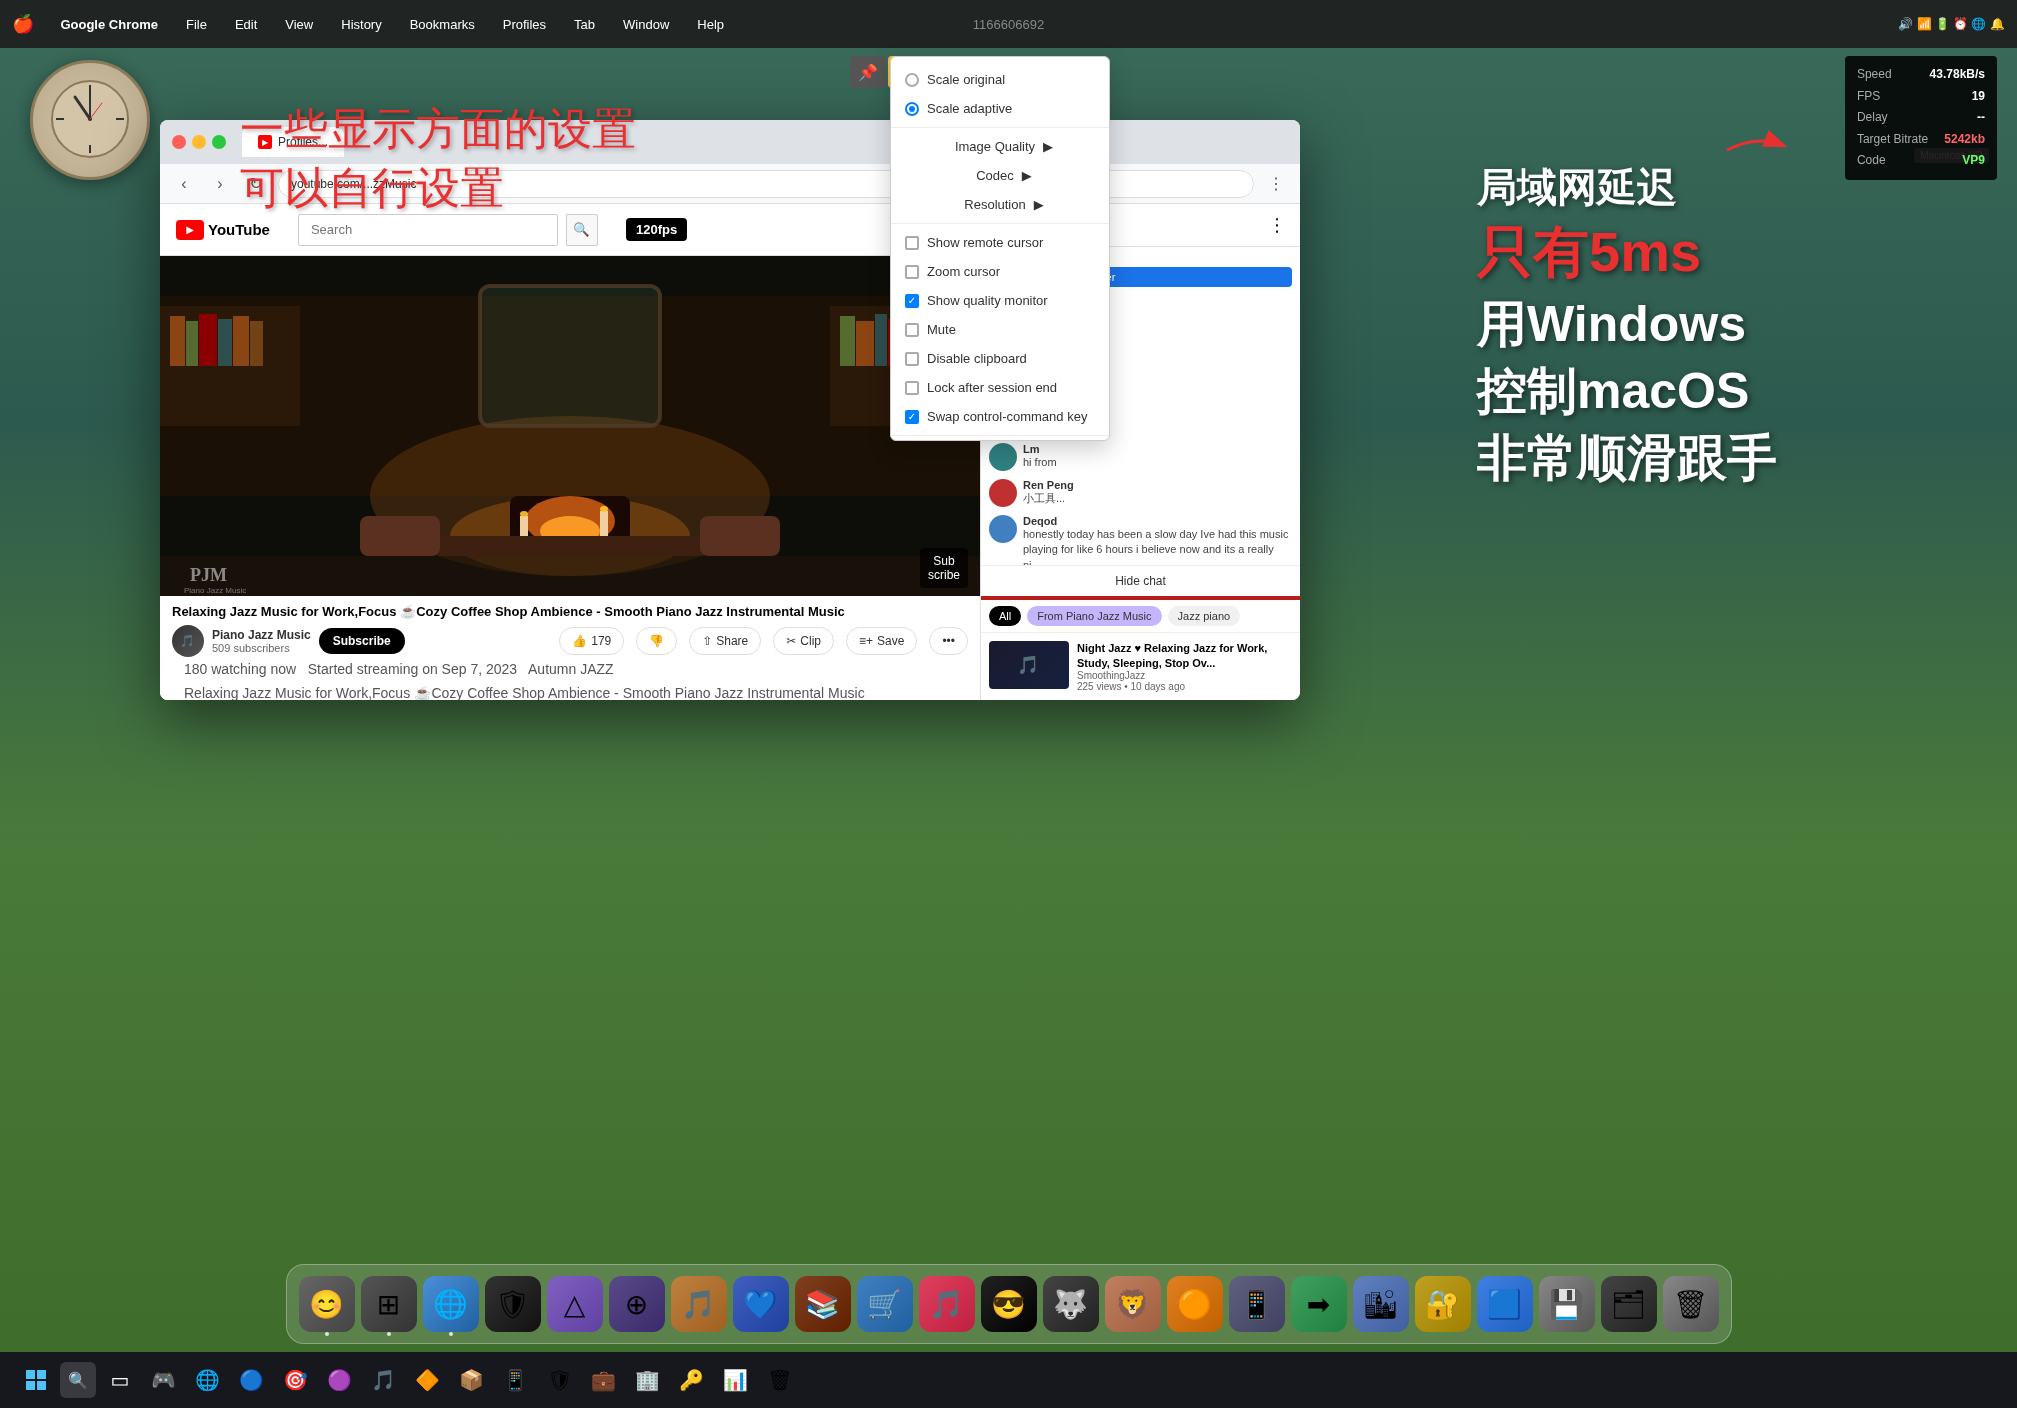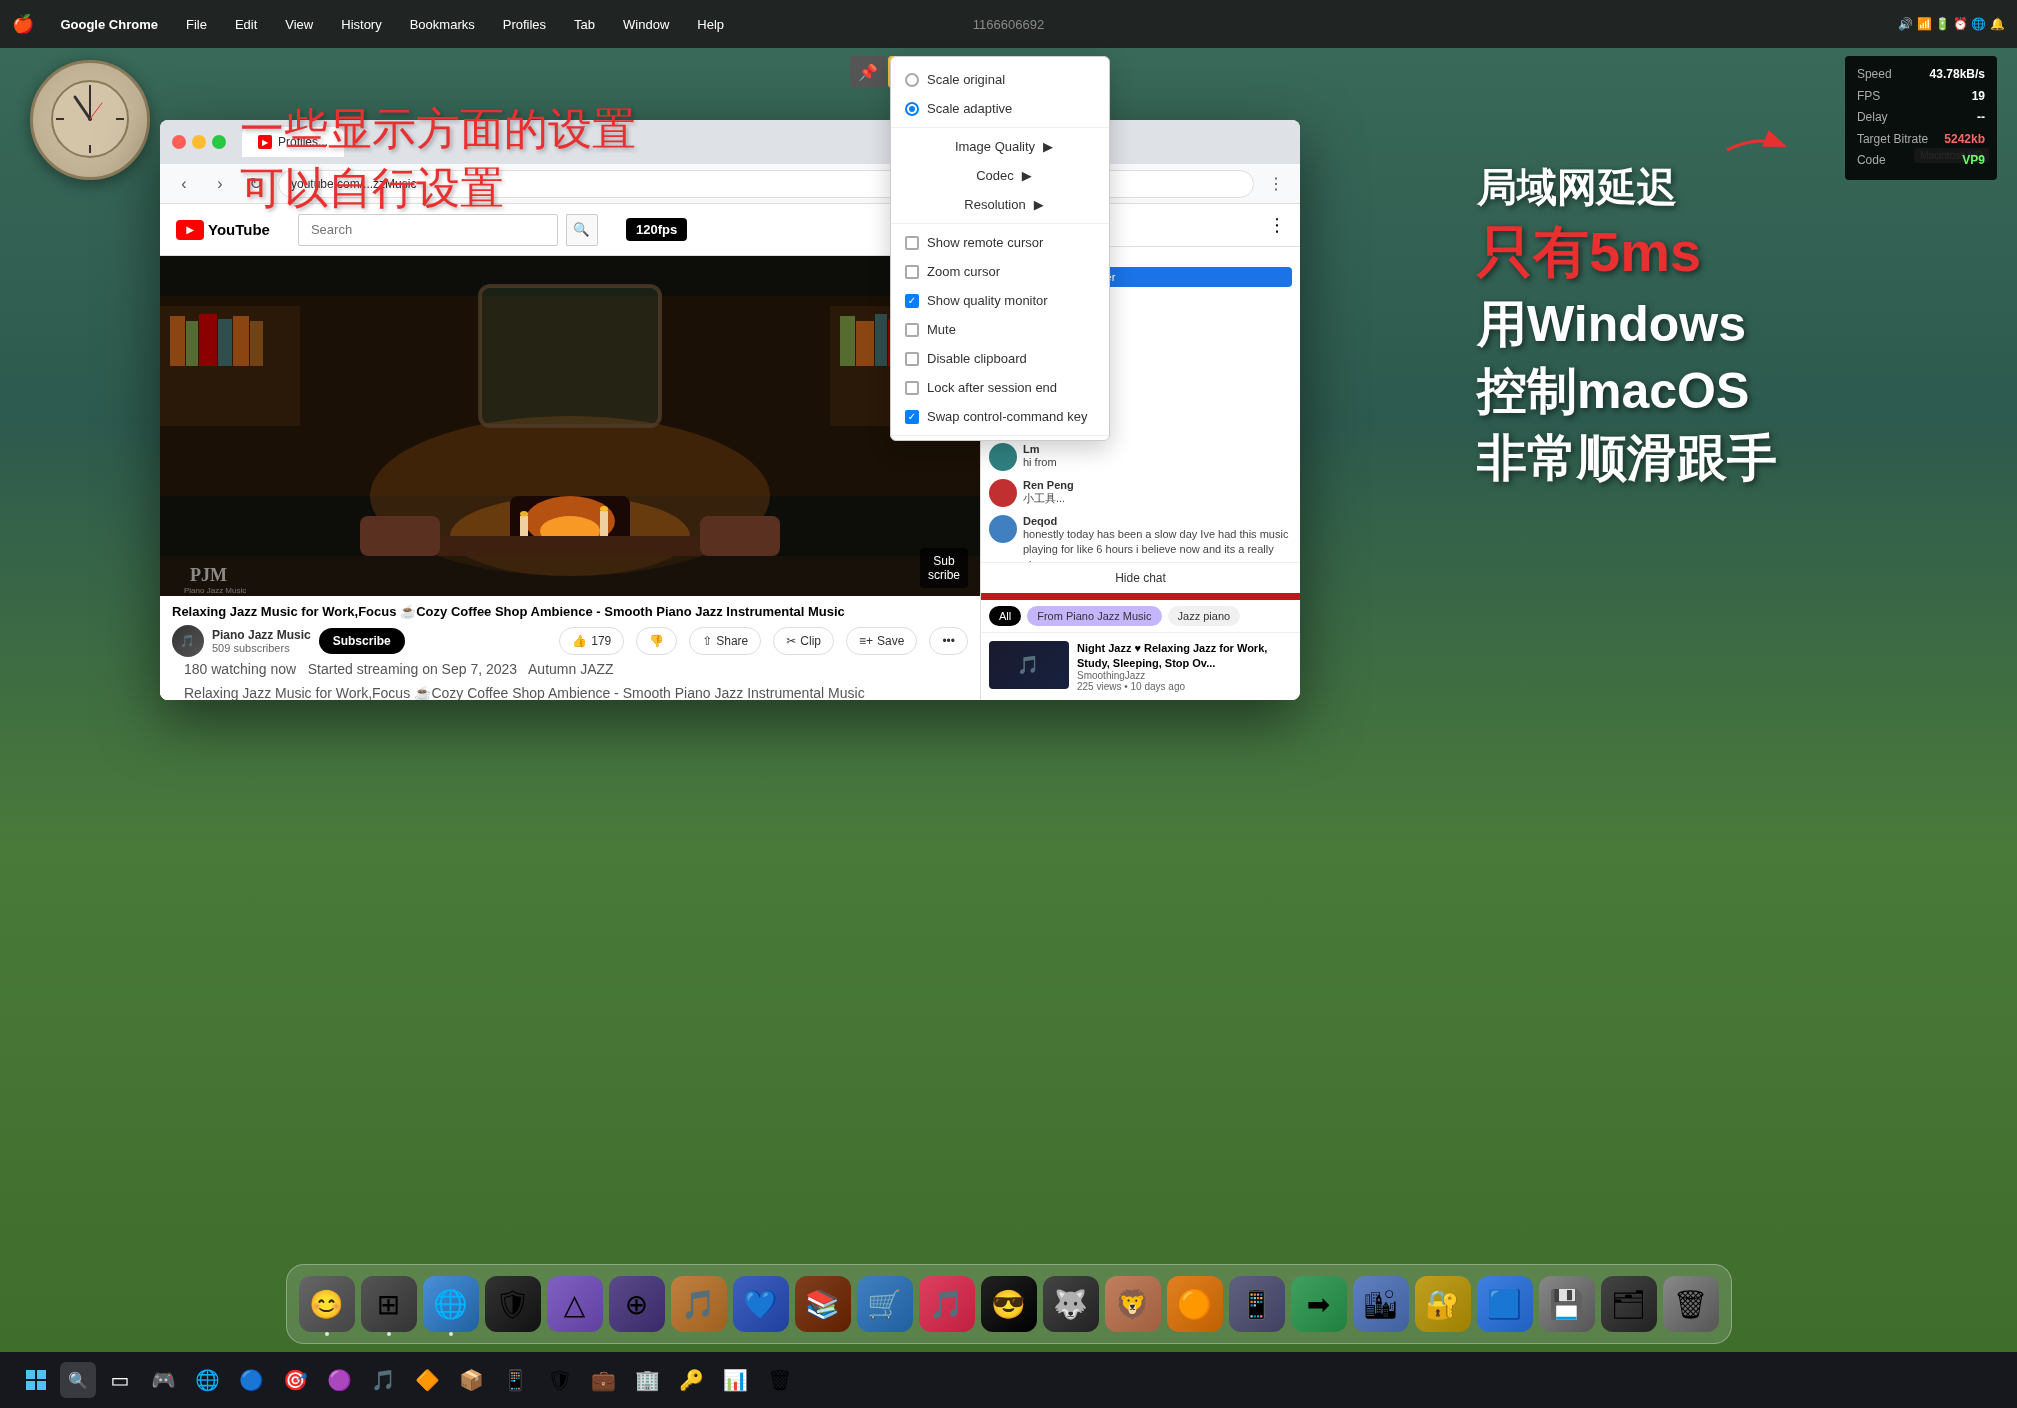--- a/index.html
+++ b/index.html
@@ -951,21 +951,21 @@
           <div class="chat-avatar av-blue" style="border-radius:50%;"></div>
           <div class="chat-msg-content">
             <div class="chat-user">Deqod</div>
             <div class="chat-text">honestly today has been a slow day Ive had this music playing for like 6 hours i believe now and its a really ni...</div>
           </div>
         </div>
 
       </div>
       <div class="hide-chat-btn">Hide chat</div>
 
-      <div style="padding:6px 8px;border-top:7px solid #b91c1c;display:flex;gap:6px;flex-wrap:wrap;">
+      <div style="padding:6px 8px;border-top:4px solid #b91c1c;display:flex;gap:6px;flex-wrap:wrap;">
         <div style="background:#000;color:#fff;padding:4px 10px;border-radius:20px;font-size:11px;cursor:pointer;">All</div>
         <div style="background:#c4b5fd;color:#333;padding:4px 10px;border-radius:20px;font-size:11px;cursor:pointer;">From Piano Jazz Music</div>
         <div style="background:#f0f0f0;color:#333;padding:4px 10px;border-radius:20px;font-size:11px;cursor:pointer;">Jazz piano</div>
       </div>
 
       <div style="padding:8px;border-top:1px solid #eee;display:flex;gap:8px;">
         <div style="width:80px;height:48px;background:linear-gradient(135deg,#1a1a2e,#16213e);border-radius:4px;flex-shrink:0;display:flex;align-items:center;justify-content:center;color:#fff;font-size:18px;">🎵</div>
         <div>
           <div style="font-size:11px;font-weight:600;color:#000;line-height:1.3;">Night Jazz ♥ Relaxing Jazz for Work, Study, Sleeping, Stop Ov...</div>
           <div style="font-size:10px;color:#666;">SmoothingJazz</div>

